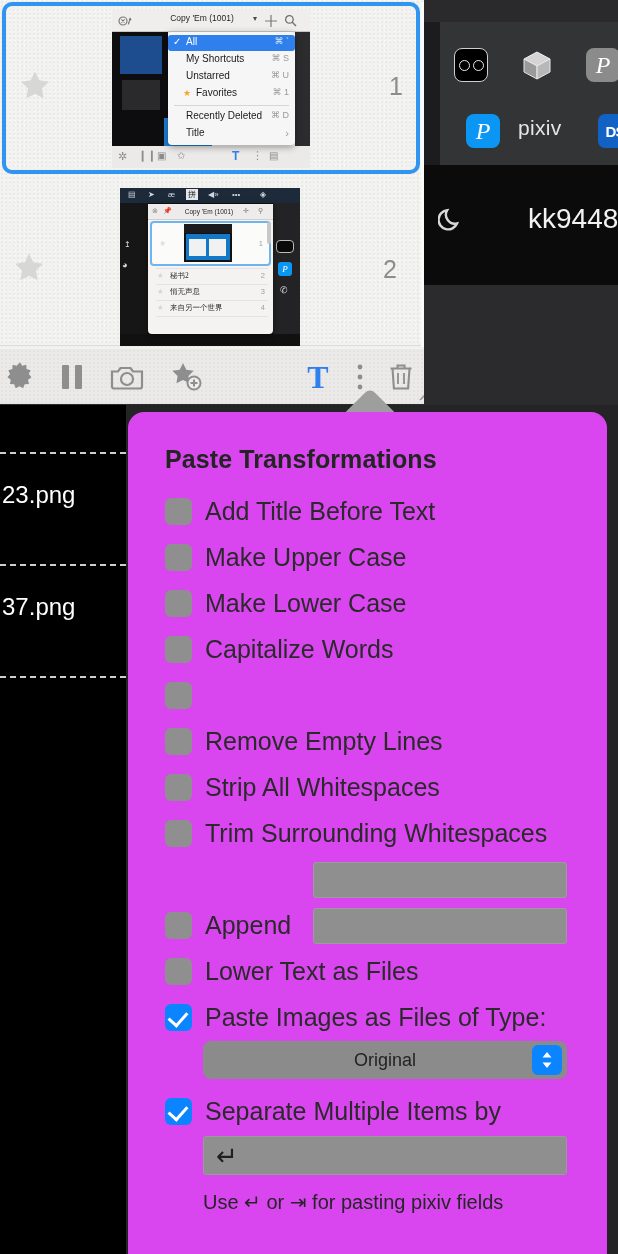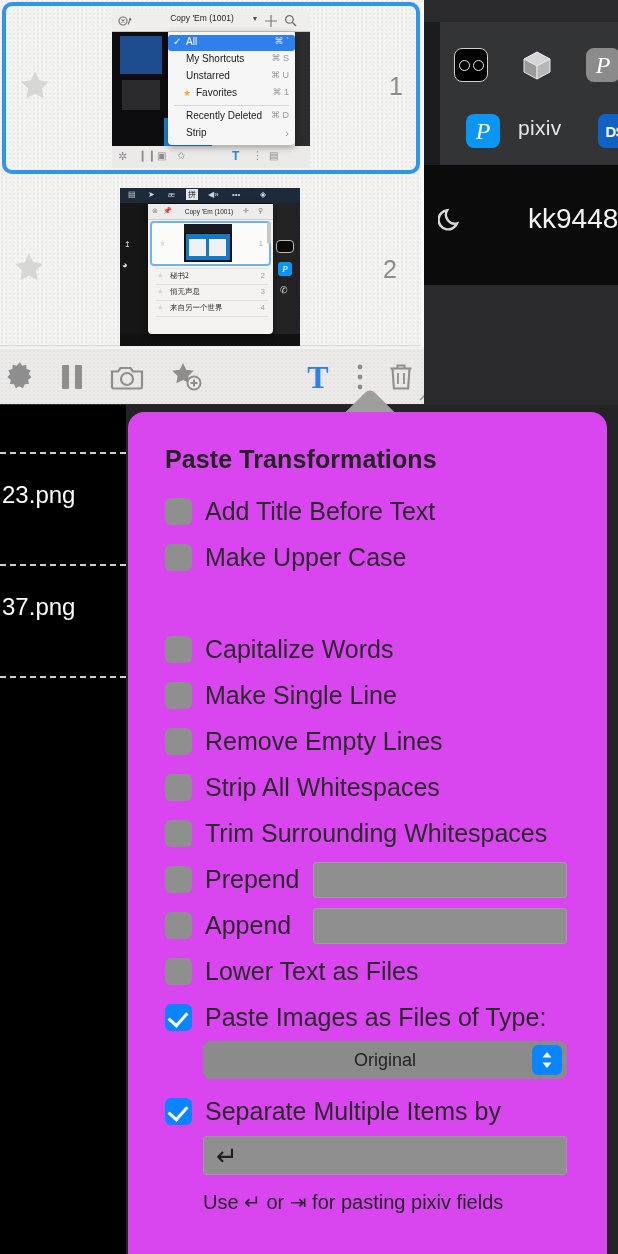--- a/index.html
+++ b/index.html
@@ -237,21 +237,21 @@
             <span style="position:absolute;left:15px;top:2px;color:#f5a623;font-size:9px">★</span>
             <span class="lab" style="left:28px">Favorites</span>
             <span class="key">⌘ 1</span>
           </div>
           <div class="t1-sep" style="top:73px"></div>
           <div class="t1-mi" style="top:77px">
             <span class="lab">Recently Deleted</span>
             <span class="key">⌘ D</span>
           </div>
           <div class="t1-mi" style="top:94px">
-            <span class="lab">Strip</span>
+            <span class="lab">Title</span>
             <span class="key" style="font-size:11px">›</span>
           </div>
         </div>
 
         <div style="position:absolute;left:6px;top:140px;color:#8c8c8c;font-size:11px">✲</div>
         <div style="position:absolute;left:26px;top:139px;color:#8c8c8c;font-size:11px">❙❙</div>
         <div style="position:absolute;left:45px;top:140px;color:#8c8c8c;font-size:10px">▣</div>
         <div style="position:absolute;left:65px;top:140px;color:#8c8c8c;font-size:10px">✩</div>
         <div style="position:absolute;left:120px;top:139px;color:#2f7fec;font-size:12px;font-weight:bold">T</div>
         <div style="position:absolute;left:140px;top:139px;color:#8c8c8c;font-size:11px">⋮</div>
@@ -382,45 +382,44 @@
     <div class="pop-title">Paste Transformations</div>
 
     <div class="opt-row" style="top:128px">
       <div class="cb"></div>
       <div class="opt-label">Make Upper Case</div>
     </div>
     <div class="opt-row" style="top:82px">
       <div class="cb"></div>
       <div class="opt-label">Add Title Before Text</div>
     </div>
+    <div class="opt-row" style="top:174px">
+      <div class="cb"></div>
+      <div class="opt-label">Make Lower Case</div>
+    </div>
     <div class="opt-row" style="top:220px">
       <div class="cb"></div>
       <div class="opt-label">Capitalize Words</div>
     </div>
     <div class="opt-row" style="top:266px">
       <div class="cb"></div>
-      <div class="opt-label">Make Single Line</div>
     </div>
     <div class="opt-row" style="top:312px">
       <div class="cb"></div>
       <div class="opt-label">Remove Empty Lines</div>
     </div>
     <div class="opt-row" style="top:358px">
       <div class="cb"></div>
       <div class="opt-label">Strip All Whitespaces</div>
     </div>
     <div class="opt-row" style="top:404px">
       <div class="cb"></div>
       <div class="opt-label">Trim Surrounding Whitespaces</div>
     </div>
 
-    <div class="opt-row" style="top:450px">
-      <div class="cb"></div>
-      <div class="opt-label">Prepend</div>
-    </div>
     <input class="txtfield" style="left: 185px; top: 450px; width: 254px; height: 36px; color: rgb(30, 30, 30); font-size: 20px; padding: 0px 8px; font-family: &quot;Liberation Sans&quot;, sans-serif;" value="">
 
     <div class="opt-row" style="top:496px">
       <div class="cb"></div>
       <div class="opt-label">Append</div>
     </div>
     <input class="txtfield" style="left: 185px; top: 496px; width: 254px; height: 36px; color: rgb(30, 30, 30); font-size: 20px; padding: 0px 8px; font-family: &quot;Liberation Sans&quot;, sans-serif;" value="">
 
     <div class="opt-row" style="top:542px">
       <div class="cb"></div>

